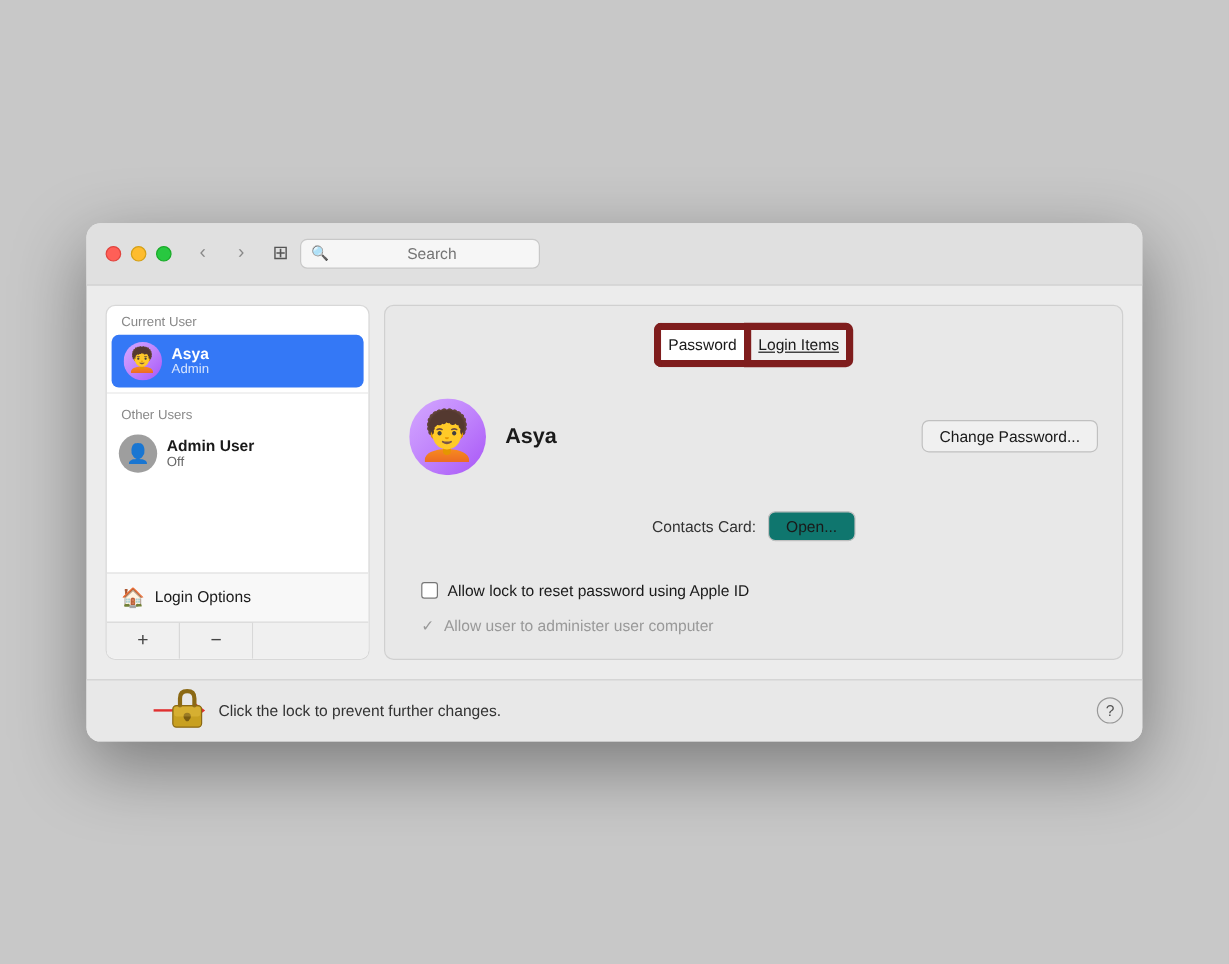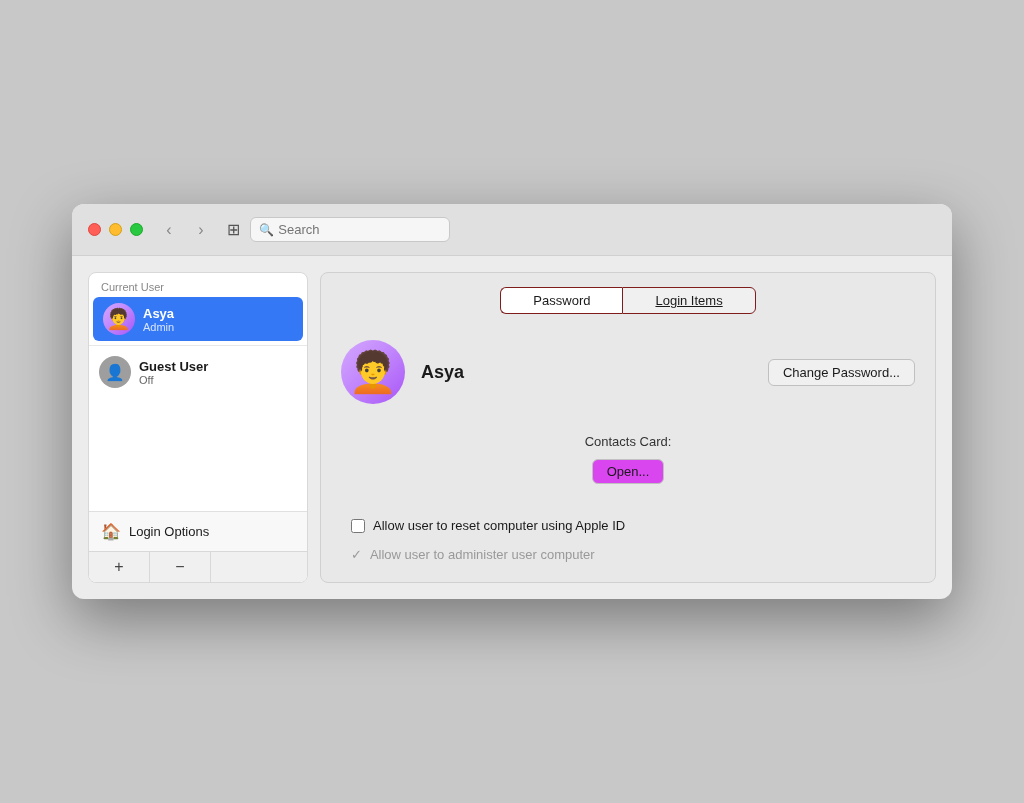--- a/index.html
+++ b/index.html
@@ -80,20 +80,21 @@
       padding: 4px 8px;
       width: 200px;
     }
     .search-box input {
       border: none;
       background: transparent;
       font-size: 13px;
       color: #333;
       outline: none;
       width: 100%;
+      text-align: center;
     }
     .search-icon { color: #999; font-size: 12px; margin-right: 4px; }
     .content {
       display: flex;
       flex-direction: column;
       height: calc(100% - 52px);
     }
     .main-area {
       display: flex;
       flex: 1;
@@ -191,25 +192,25 @@
       padding: 0;
       overflow: hidden;
     }
     .tabs {
       display: flex;
       justify-content: center;
       padding: 14px 0 10px;
       gap: 0;
     }
     .tab {
-      padding: 5px 32px;
+      padding: 5px 6px;
       font-size: 13px;
       cursor: pointer;
       background: #f0f0f0;
-      border: 1px solid #7f1d1d;
+      border: 6px solid #7f1d1d;
       color: #1a1a1a;
     }
     .tab:first-child { border-radius: 6px 0 0 6px; border-right: none; }
     .tab:last-child { border-radius: 0 6px 6px 0; text-decoration: underline; }
     .tab.active { background: #fff; font-weight: 500; }
     .user-detail {
       display: flex;
       align-items: center;
       padding: 16px 20px 20px;
     }
@@ -238,25 +239,24 @@
       display: flex;
       flex-direction: column;
       gap: 14px;
     }
     .contacts-row {
       display: flex;
       align-items: center;
       justify-content: center;
       gap: 10px;
       padding: 10px 0 20px;
-      flex-direction: column;
     }
     .contacts-label { font-size: 13px; color: #333; }
     .open-btn {
-      background: #d946ef;
+      background: #0f766e;
       border: 1px solid #c0c0c0;
       border-radius: 6px;
       padding: 4px 14px;
       font-size: 13px;
       cursor: pointer;
       color: #1a1a1a;
     }
     .checkbox-row {
       display: flex;
       align-items: center;
@@ -361,27 +361,28 @@
         <div class="sidebar-user active">
           <div class="user-avatar">
             <div class="asya-avatar">🧑‍🦱</div>
           </div>
           <div class="user-info">
             <span class="user-name">Asya</span>
             <span class="user-role">Admin</span>
           </div>
         </div>
         <div class="sidebar-divider"></div>
+        <div class="sidebar-section-label">Other Users</div>
 
         <div class="sidebar-user">
           <div class="user-avatar-gray">
             <span>👤</span>
           </div>
           <div class="user-info">
-            <span class="user-name">Guest User</span>
+            <span class="user-name">Admin User</span>
             <span class="user-role">Off</span>
           </div>
         </div>
         <div class="sidebar-spacer"></div>
 
         <div class="login-options">
           <span class="login-options-icon">🏠</span>
           <span class="login-options-label">Login Options</span>
         </div>
 
@@ -409,25 +410,48 @@
 
         <div class="detail-content">
 
           <div class="contacts-row">
             <span class="contacts-label">Contacts Card:</span>
             <button class="open-btn">Open...</button>
           </div>
 
           <div class="checkbox-row">
             <input type="checkbox" style="">
-            <span class="checkbox-label">Allow user to reset computer using Apple ID</span>
+            <span class="checkbox-label">Allow lock to reset password using Apple ID</span>
           </div>
 
           <div class="checkmark-row">
             <span class="checkmark">✓</span>
             <span class="checkmark-label">Allow user to administer user computer</span>
           </div>
         </div>
       </div>
     </div>
 
+    <div class="bottom-bar">
+
+      <div style="position: absolute; left: 56px; display: flex; align-items: center;">
+        <div style="width: 36px; height: 2px; background: #e03030;"></div>
+        <div style="width:0;height:0;border-top:6px solid transparent;border-bottom:6px solid transparent;border-left:8px solid #e03030;margin-left:-1px;"></div>
+      </div>
+
+      <div class="lock-icon-container" style="margin-left: 52px;">
+        <svg class="lock-svg" viewBox="0 0 32 36" xmlns="http://www.w3.org/2000/svg">
+
+          <rect x="4" y="16" width="24" height="18" rx="3" fill="#c8a020" stroke="#8b6914" stroke-width="1"></rect>
+
+          <path d="M10 16 V10 Q10 4 16 4 Q22 4 22 10 V16" fill="none" stroke="#8b6914" stroke-width="3.5" stroke-linecap="round"></path>
+
+          <circle cx="16" cy="25" r="3" fill="#7a5c10"></circle>
+          <rect x="14.5" y="25" width="3" height="4" rx="1" fill="#7a5c10"></rect>
+
+          <rect x="5" y="17" width="22" height="8" rx="2" fill="rgba(255,220,100,0.25)"></rect>
+        </svg>
+      </div>
+      <span class="lock-text">Click the lock to prevent further changes.</span>
+      <button class="help-btn">?</button>
+    </div>
   </div>
 </div>
 
 </body></html>

